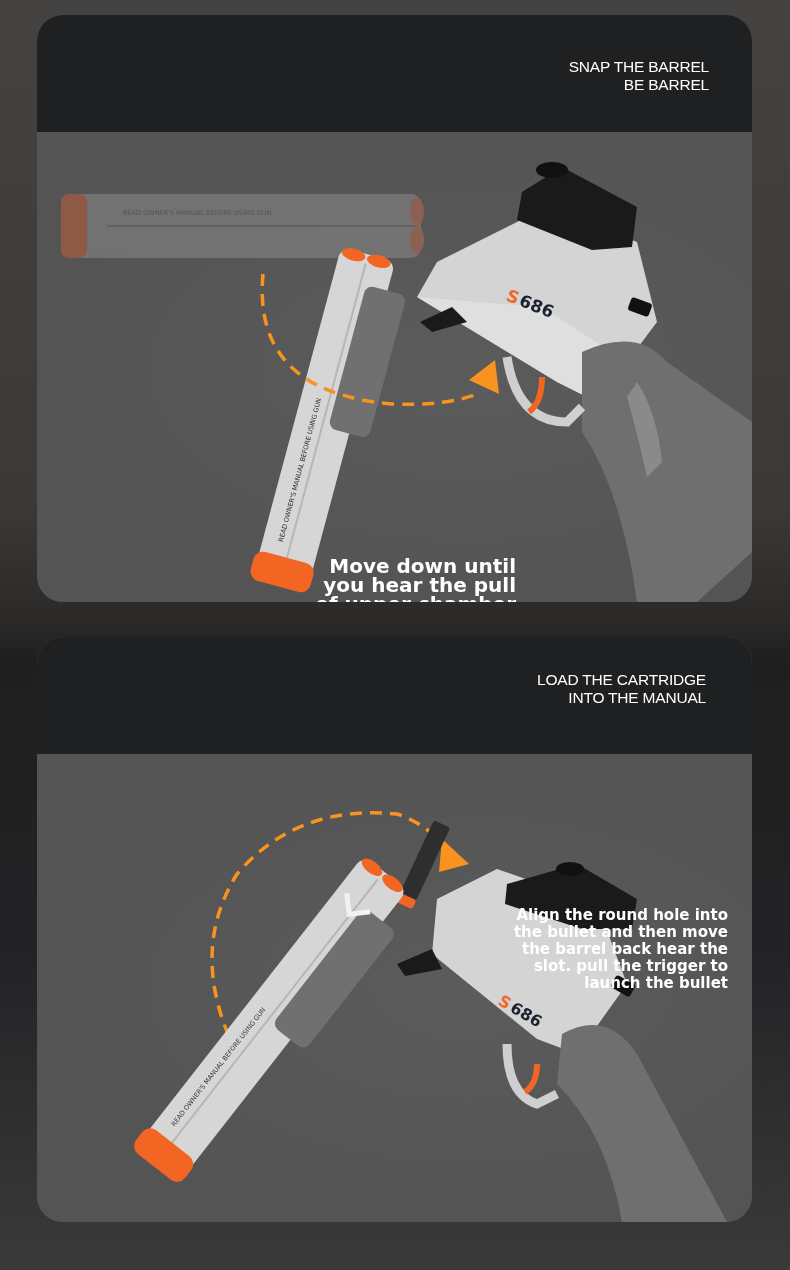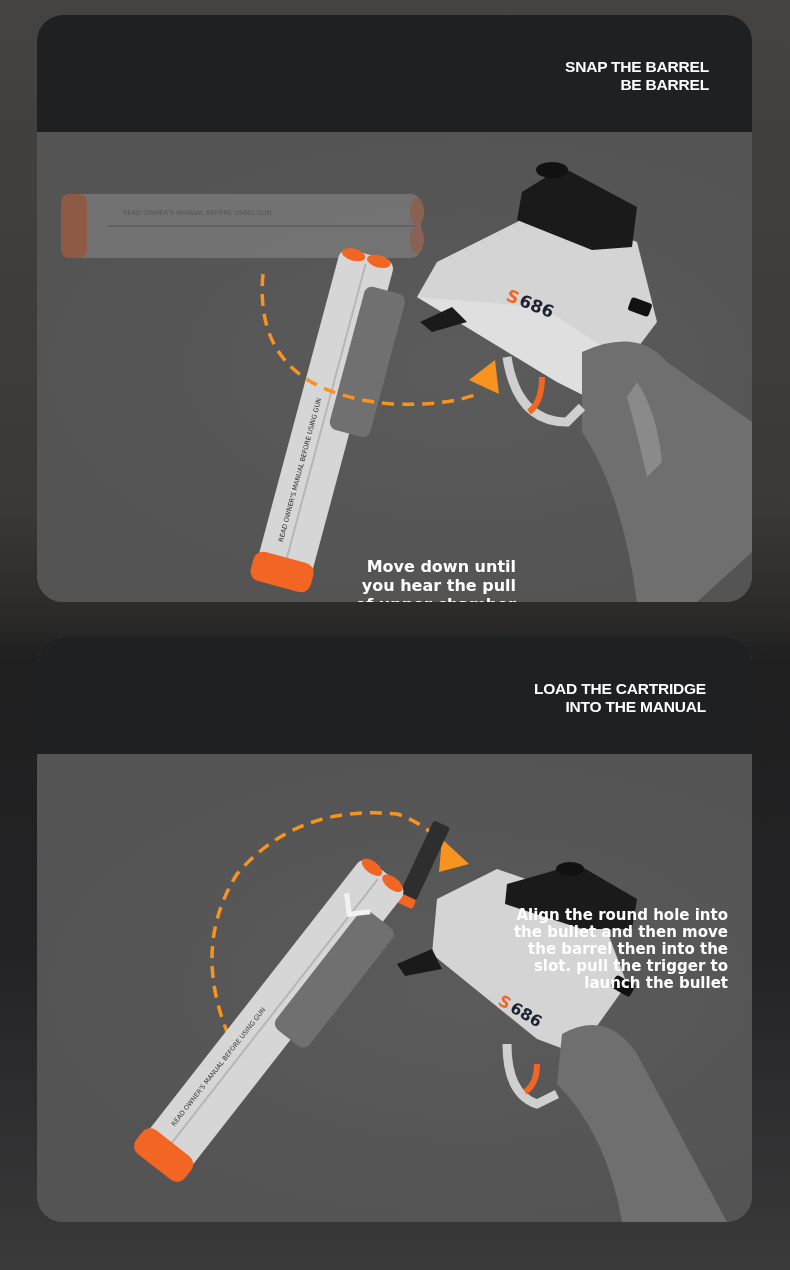--- a/index.html
+++ b/index.html
@@ -18,27 +18,27 @@
     position: absolute; left: 0; top: 0; right: 0; height: 117px; background: #1f2022;
   }
   .panel-stage {
     position: absolute; left: 0; right: 0; top: 117px; bottom: 0;
     background:
       radial-gradient(ellipse at 60% 50%, rgba(95,95,95,0.65), rgba(80,80,80,0) 70%),
       #545454;
   }
   .title {
     position: absolute; right: 43px; top: 43px; text-align: right;
-    color: #ffffff; font-weight: bold; font-size: 15.5px; line-height: 18px; letter-spacing: -0.2px;
+    color: #ffffff; font-weight: normal; font-size: 15.5px; line-height: 18px; letter-spacing: -0.2px;
     font-family: "Liberation Sans", sans-serif;
   }
-  .panel-2 .title { top: 43px; right: 46px; }
+  .panel-2 .title { top: 34px; right: 46px; }
   .caption {
     position: absolute; text-align: right; color: #ffffff; font-weight: bold;
-    font-size: 16px; line-height: 19px;
+    font-size: 20px; line-height: 19px;
     font-family: "DejaVu Sans", sans-serif;
   }
   .caption-1 { right: 236px; top: 425px; width: 260px; }
   .caption-2 { right: 24px; top: 153px; width: 300px; font-size: 15px; line-height: 17px; }
   .line { display: block; white-space: nowrap; }
   svg.art { position: absolute; left: 0; top: 0; }
 </style>
 </head>
 <body>
 
@@ -144,18 +144,18 @@
         <text x="472" y="257" font-size="16" font-weight="bold" fill="#1c2230" transform="rotate(30 472 257)" font-family="DejaVu Sans, sans-serif">686</text>
         <path d="M525 280 Q570 255 600 300 L690 468 L585 468 Q570 380 520 330 Z" fill="#6f6f70"></path>
         <path d="M470 290 Q470 340 500 350 L520 340" fill="none" stroke="#cfcfcf" stroke-width="9"></path>
         <path d="M500 310 Q500 330 488 338" fill="none" stroke="#f26522" stroke-width="6"></path>
         <path d="M360 210 L395 195 L405 215 L368 222 Z" fill="#1a1a1a"></path>
       </g>
     </svg>
     <div class="caption caption-2">
       <span class="line">Align the round hole into</span>
       <span class="line">the bullet and then move</span>
-      <span class="line">the barrel then into the</span>
+      <span class="line">the barrel back hear the</span>
       <span class="line">slot. pull the trigger to</span>
       <span class="line">launch the bullet</span>
     </div>
   </div>
 </div>
 
 </body></html>

